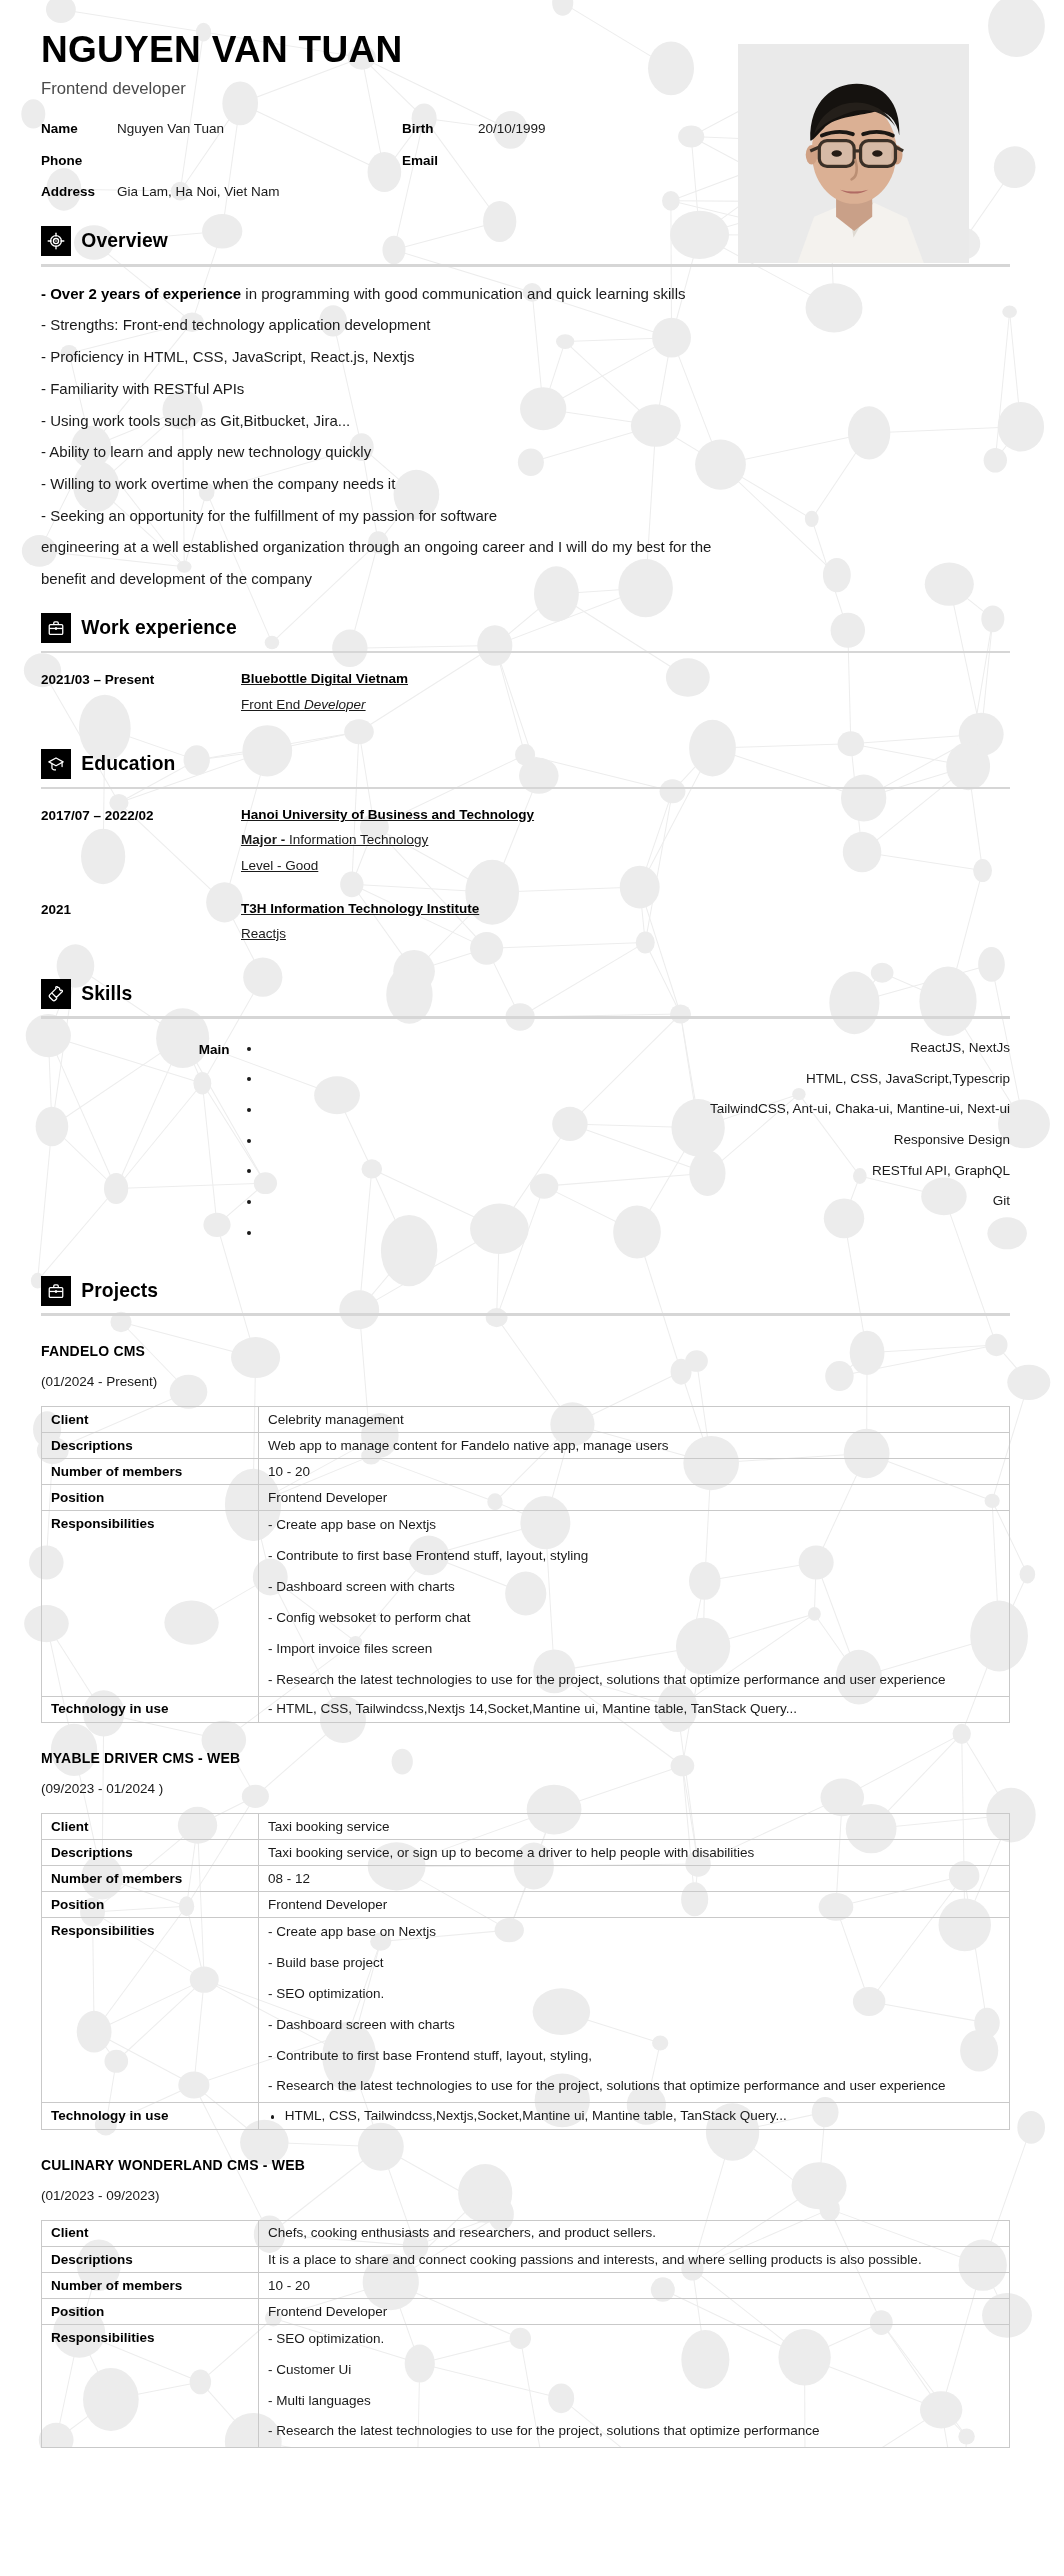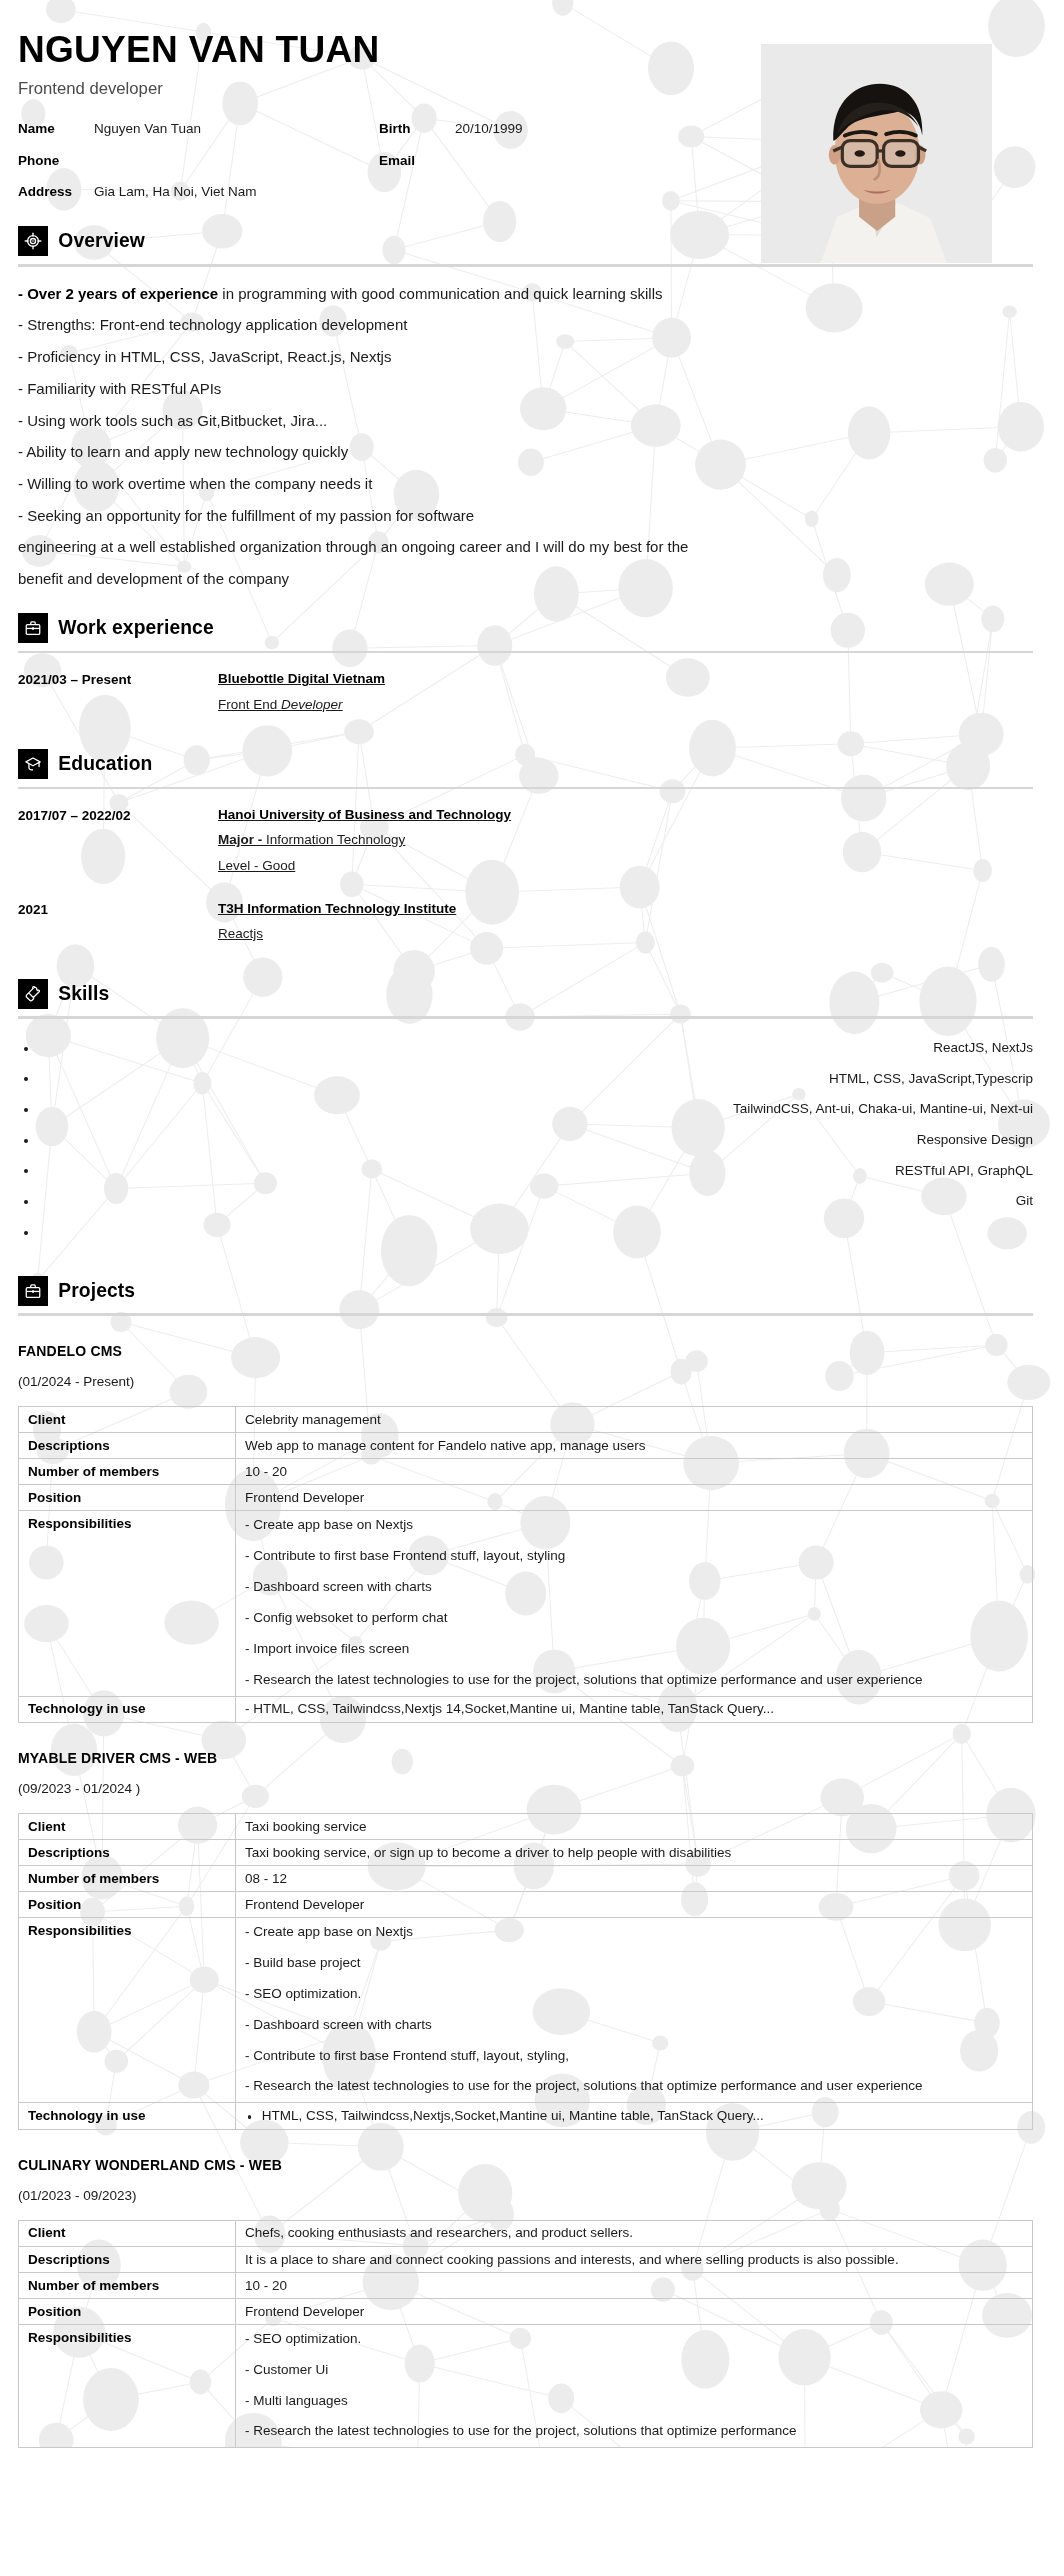--- a/index.html
+++ b/index.html
@@ -15,21 +15,21 @@
   }
   #bg-network {
     position:absolute; top:0; left:0;
     width:1065px; height:2576px;
     z-index:0; pointer-events:none;
   }
   .page {
     position:relative;
     z-index:2;
     width:1051px;
-    padding:0 18px;
+    padding:0 41px;
   }
 
   
   .header-wrap { position:relative; padding-top:31px; }
   .name {
     font-size:37px;
     font-weight:bold;
     letter-spacing:0.3px;
     line-height:1.05;
     margin:0 0 9px 0;
@@ -982,20 +982,21 @@
         <svg viewBox="0 0 24 24" fill="none" stroke="#fff" stroke-width="1.7" stroke-linejoin="round">
           <path d="M14.2 3.4a2 2 0 0 1 2.6 2.6l1.4 1.4a1.3 1.3 0 1 1 1.8 1.8l-1.5 1.5
                    -6 6 -6.2-6.2 6-6 a1.3 1.3 0 1 1 1.9-1.1z"></path>
           <path d="M6.3 10.5 L3.6 13.2 a2.2 2.2 0 0 0 0 3.1 l4.1 4.1 a2.2 2.2 0 0 0 3.1 0 l2.7-2.7"></path>
         </svg>
       </span>
       <span class="sec-title">Skills</span>
     </div>
     <div class="sec-rule"></div>
     <div class="skills-body">
+      <div class="skills-label">Main</div>
       <ul class="skills-list">
         <li>ReactJS, NextJs</li>
         <li>HTML, CSS, JavaScript,Typescrip</li>
         <li>TailwindCSS, Ant-ui, Chaka-ui, Mantine-ui, Next-ui</li>
         <li>Responsive Design</li>
         <li>RESTful API, GraphQL</li>
         <li>Git</li>
         <li></li>
 
       </ul>

